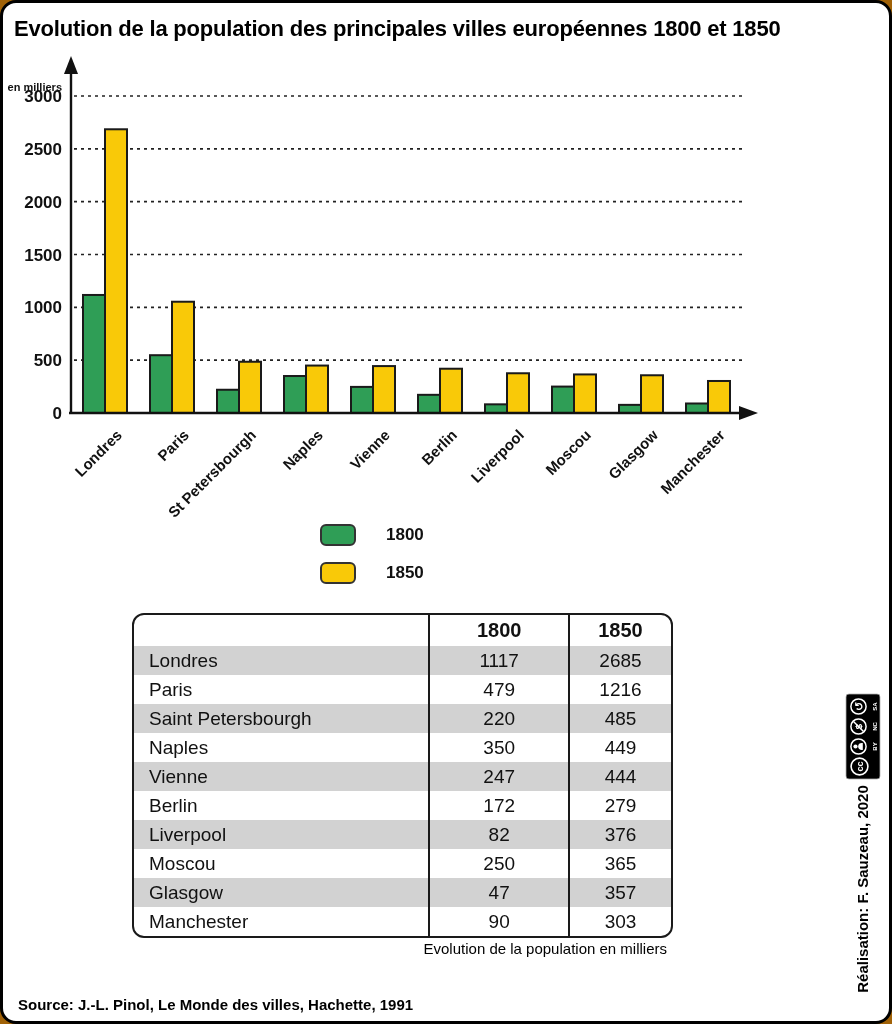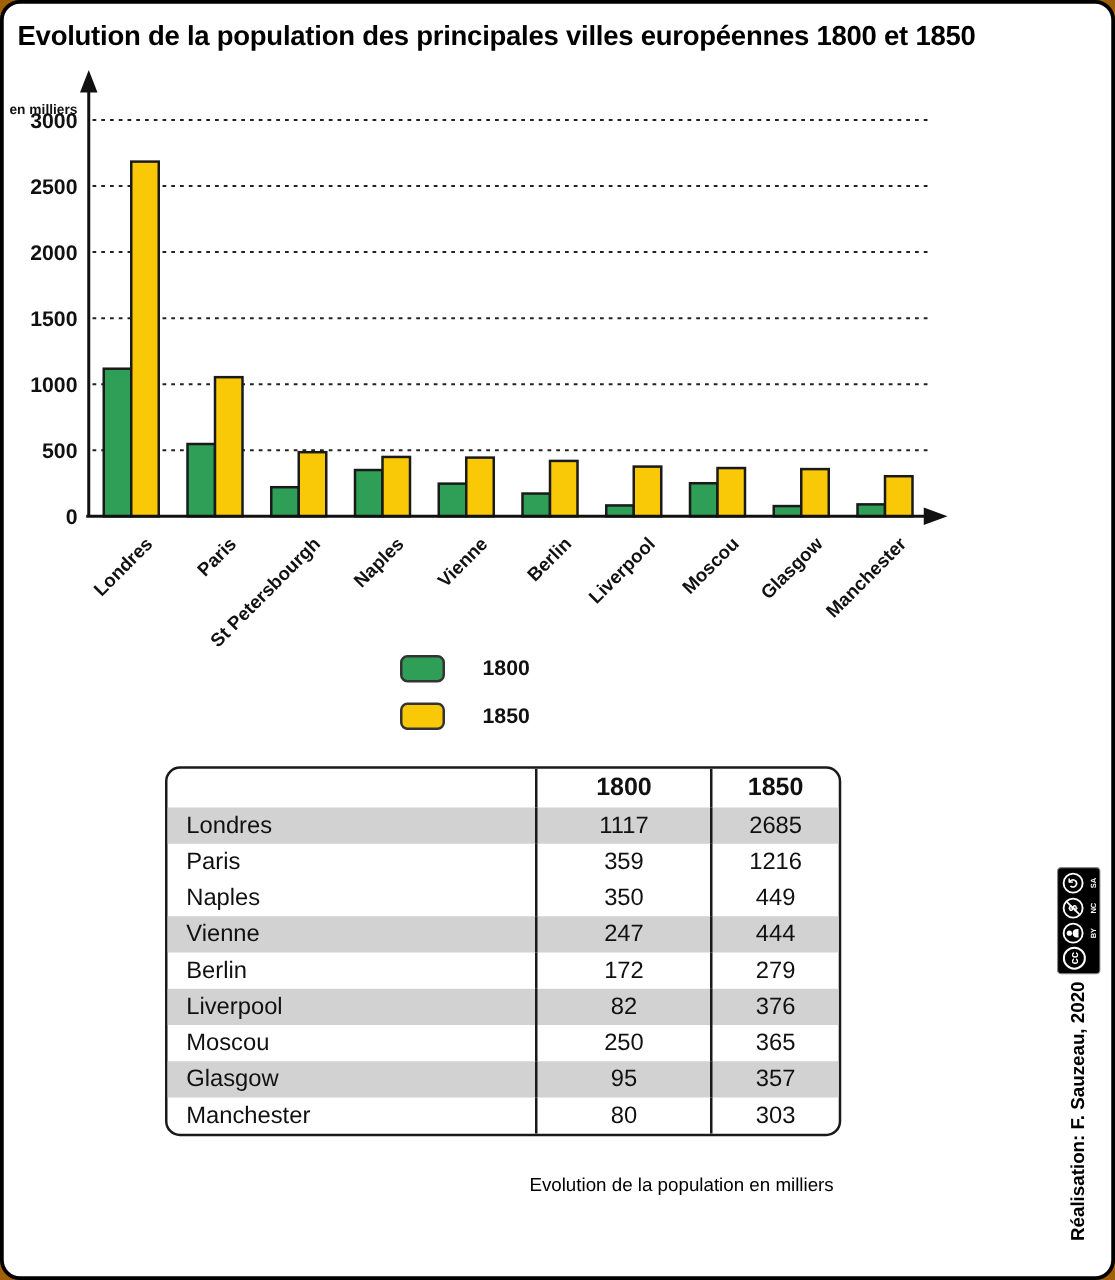--- a/index.html
+++ b/index.html
@@ -111,22 +111,27 @@
         </tr>
       </thead>
       <tbody id="table-body">
           <tr class="shaded">
             <td class="c-name">Londres</td>
             <td class="c-val divl">1117</td>
             <td class="c-val divl">2685</td>
           </tr>
           <tr>
             <td class="c-name">Paris</td>
-            <td class="c-val divl">359</td>
+            <td class="c-val divl">479</td>
             <td class="c-val divl">1216</td>
+          </tr>
+          <tr class="shaded">
+            <td class="c-name">Saint Petersbourgh</td>
+            <td class="c-val divl">220</td>
+            <td class="c-val divl">485</td>
           </tr>
           <tr>
             <td class="c-name">Naples</td>
             <td class="c-val divl">350</td>
             <td class="c-val divl">449</td>
           </tr>
           <tr class="shaded">
             <td class="c-name">Vienne</td>
             <td class="c-val divl">247</td>
             <td class="c-val divl">444</td>
@@ -141,34 +146,35 @@
             <td class="c-val divl">82</td>
             <td class="c-val divl">376</td>
           </tr>
           <tr>
             <td class="c-name">Moscou</td>
             <td class="c-val divl">250</td>
             <td class="c-val divl">365</td>
           </tr>
           <tr class="shaded">
             <td class="c-name">Glasgow</td>
-            <td class="c-val divl">95</td>
+            <td class="c-val divl">47</td>
             <td class="c-val divl">357</td>
           </tr>
           <tr>
             <td class="c-name">Manchester</td>
-            <td class="c-val divl">80</td>
+            <td class="c-val divl">90</td>
             <td class="c-val divl">303</td>
           </tr>
         </tbody>
     </table>
   </div>
 
   <div class="caption">Evolution de la population en milliers</div>
 
+  <div class="source">Source: J.-L. Pinol, Le Monde des villes, Hachette, 1991</div>
 
   <div class="cc-badge">
     <svg viewBox="0 0 86 35" width="86" height="35">
       <rect x="0.5" y="0.5" width="85" height="34" rx="3" fill="#000" stroke="#888" stroke-width="1"></rect>
       <circle cx="13" cy="14" r="8.4" fill="none" stroke="#fff" stroke-width="1.6"></circle>
       <text x="13" y="17.2" text-anchor="middle" font-size="9" font-weight="bold" fill="#fff">cc</text>
       <circle cx="33" cy="13" r="7.6" fill="none" stroke="#fff" stroke-width="1.5"></circle>
       <circle cx="33" cy="10" r="2.1" fill="#fff"></circle>
       <path d="M33 12.6 c-2.3 0 -3.4 1.6 -3.4 3.7 v1 h6.8 v-1 c0 -2.1 -1.1 -3.7 -3.4 -3.7 z" fill="#fff"></path>
       <circle cx="53" cy="13" r="7.6" fill="none" stroke="#fff" stroke-width="1.5"></circle>

